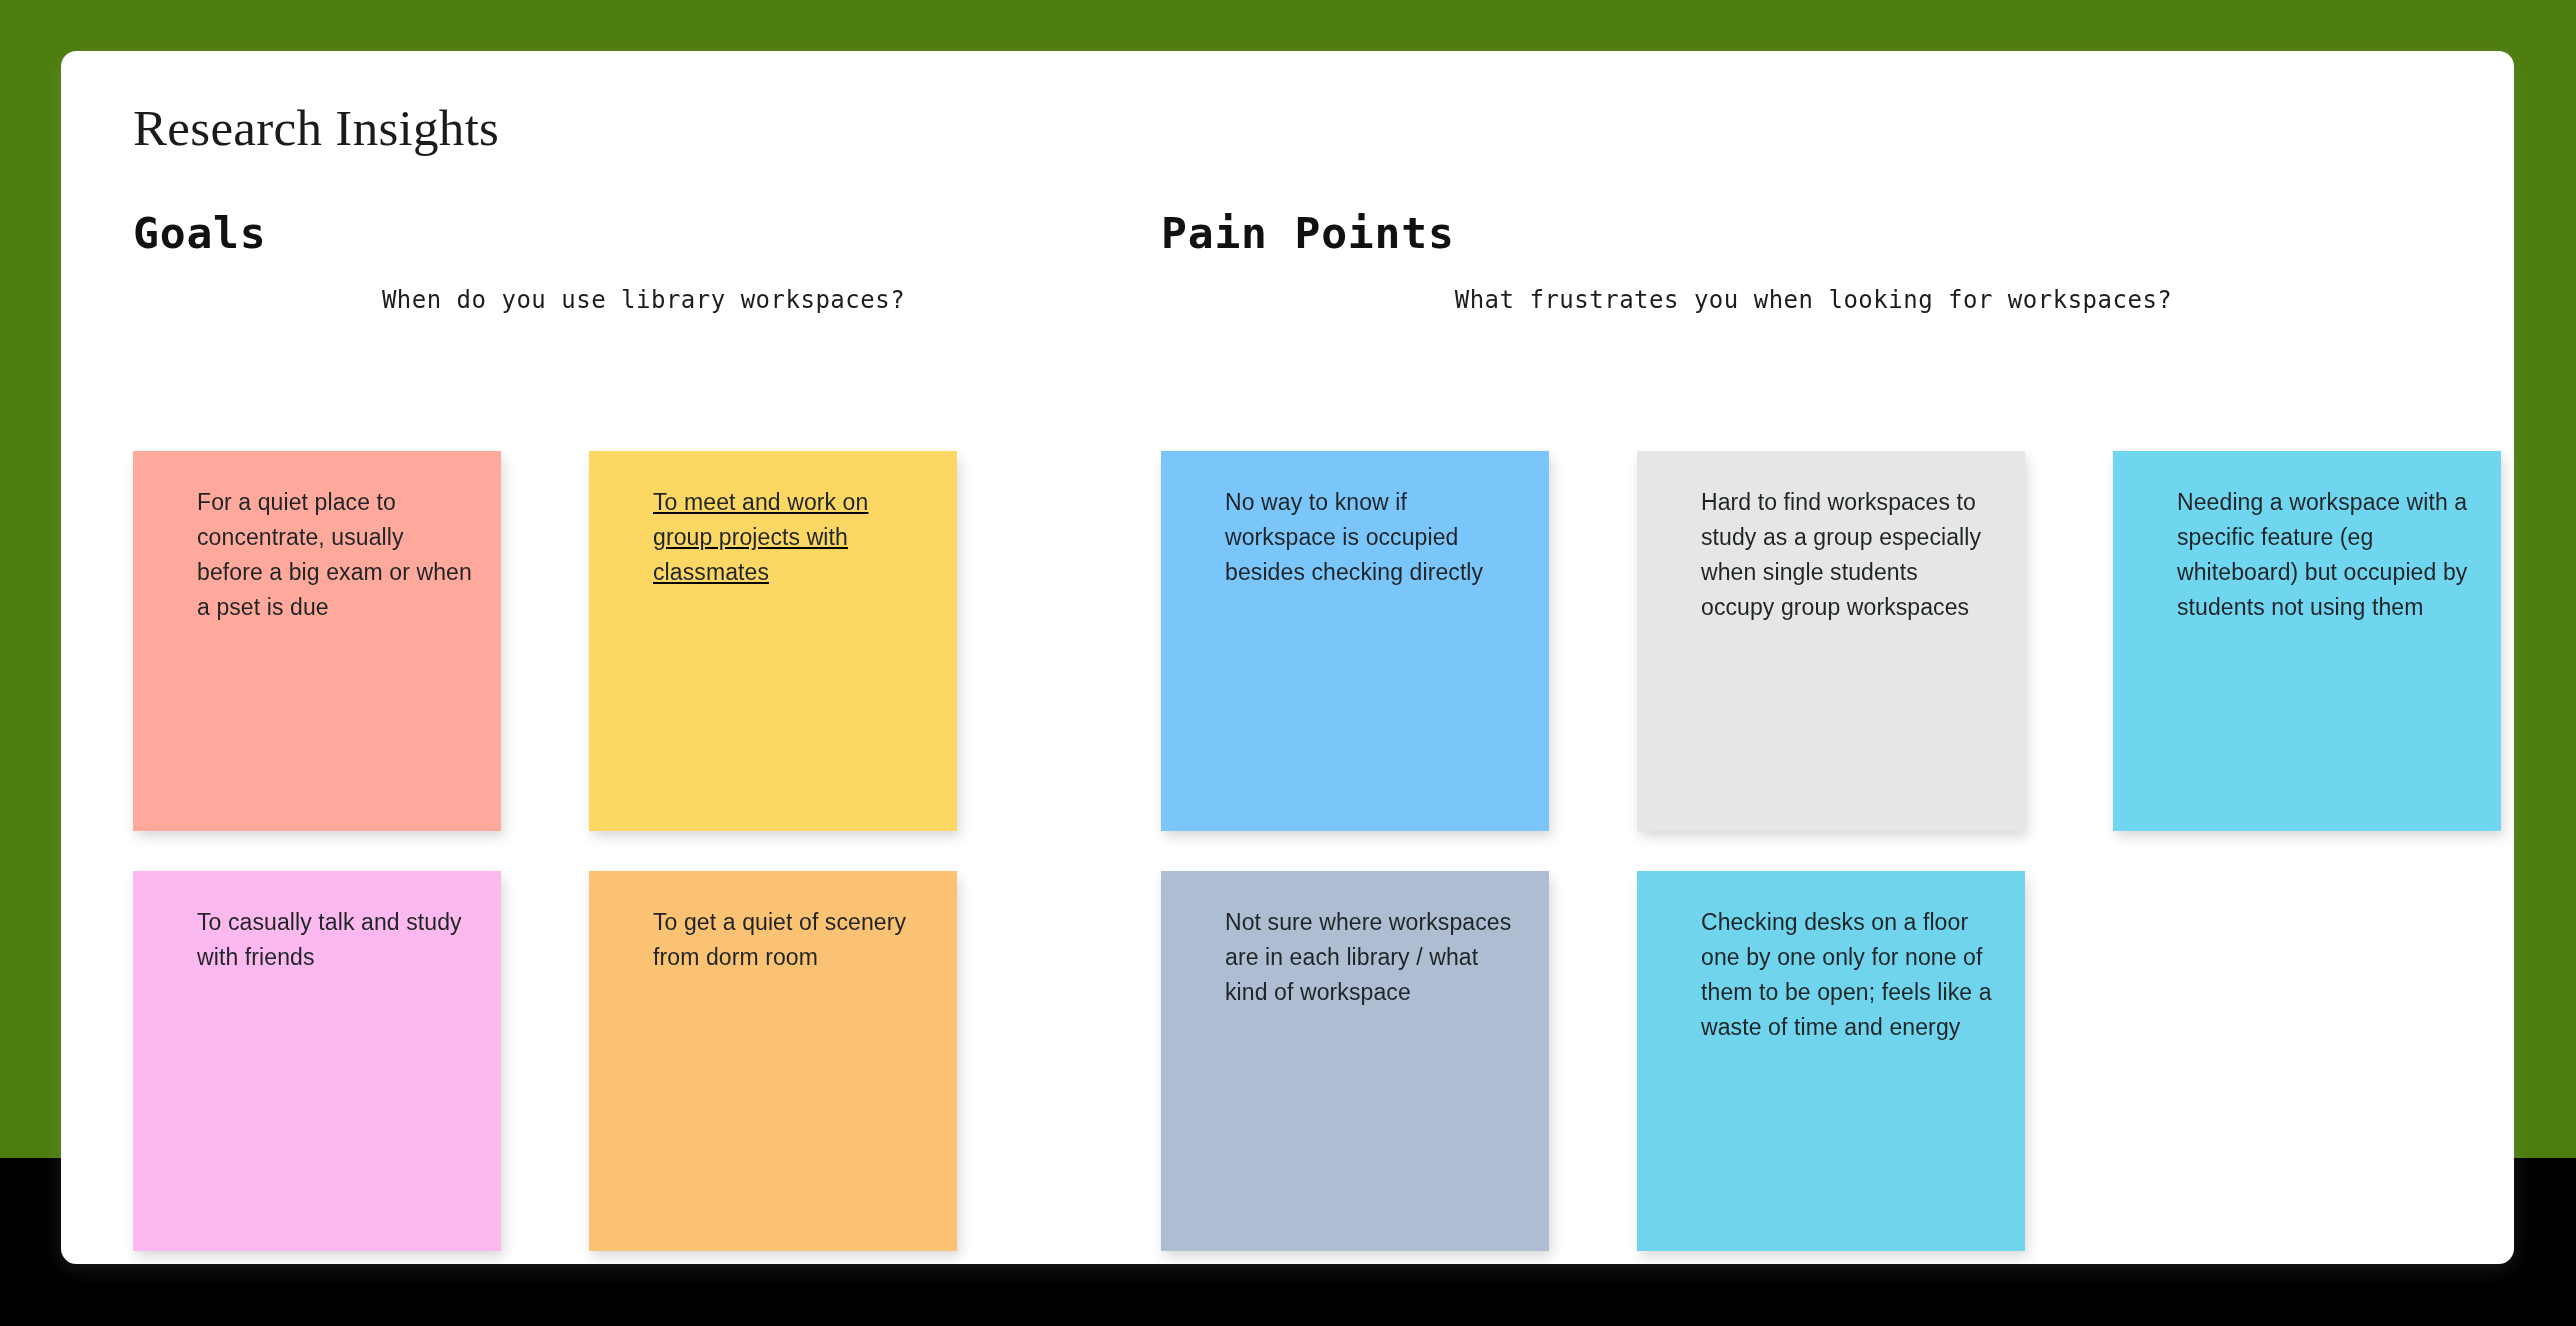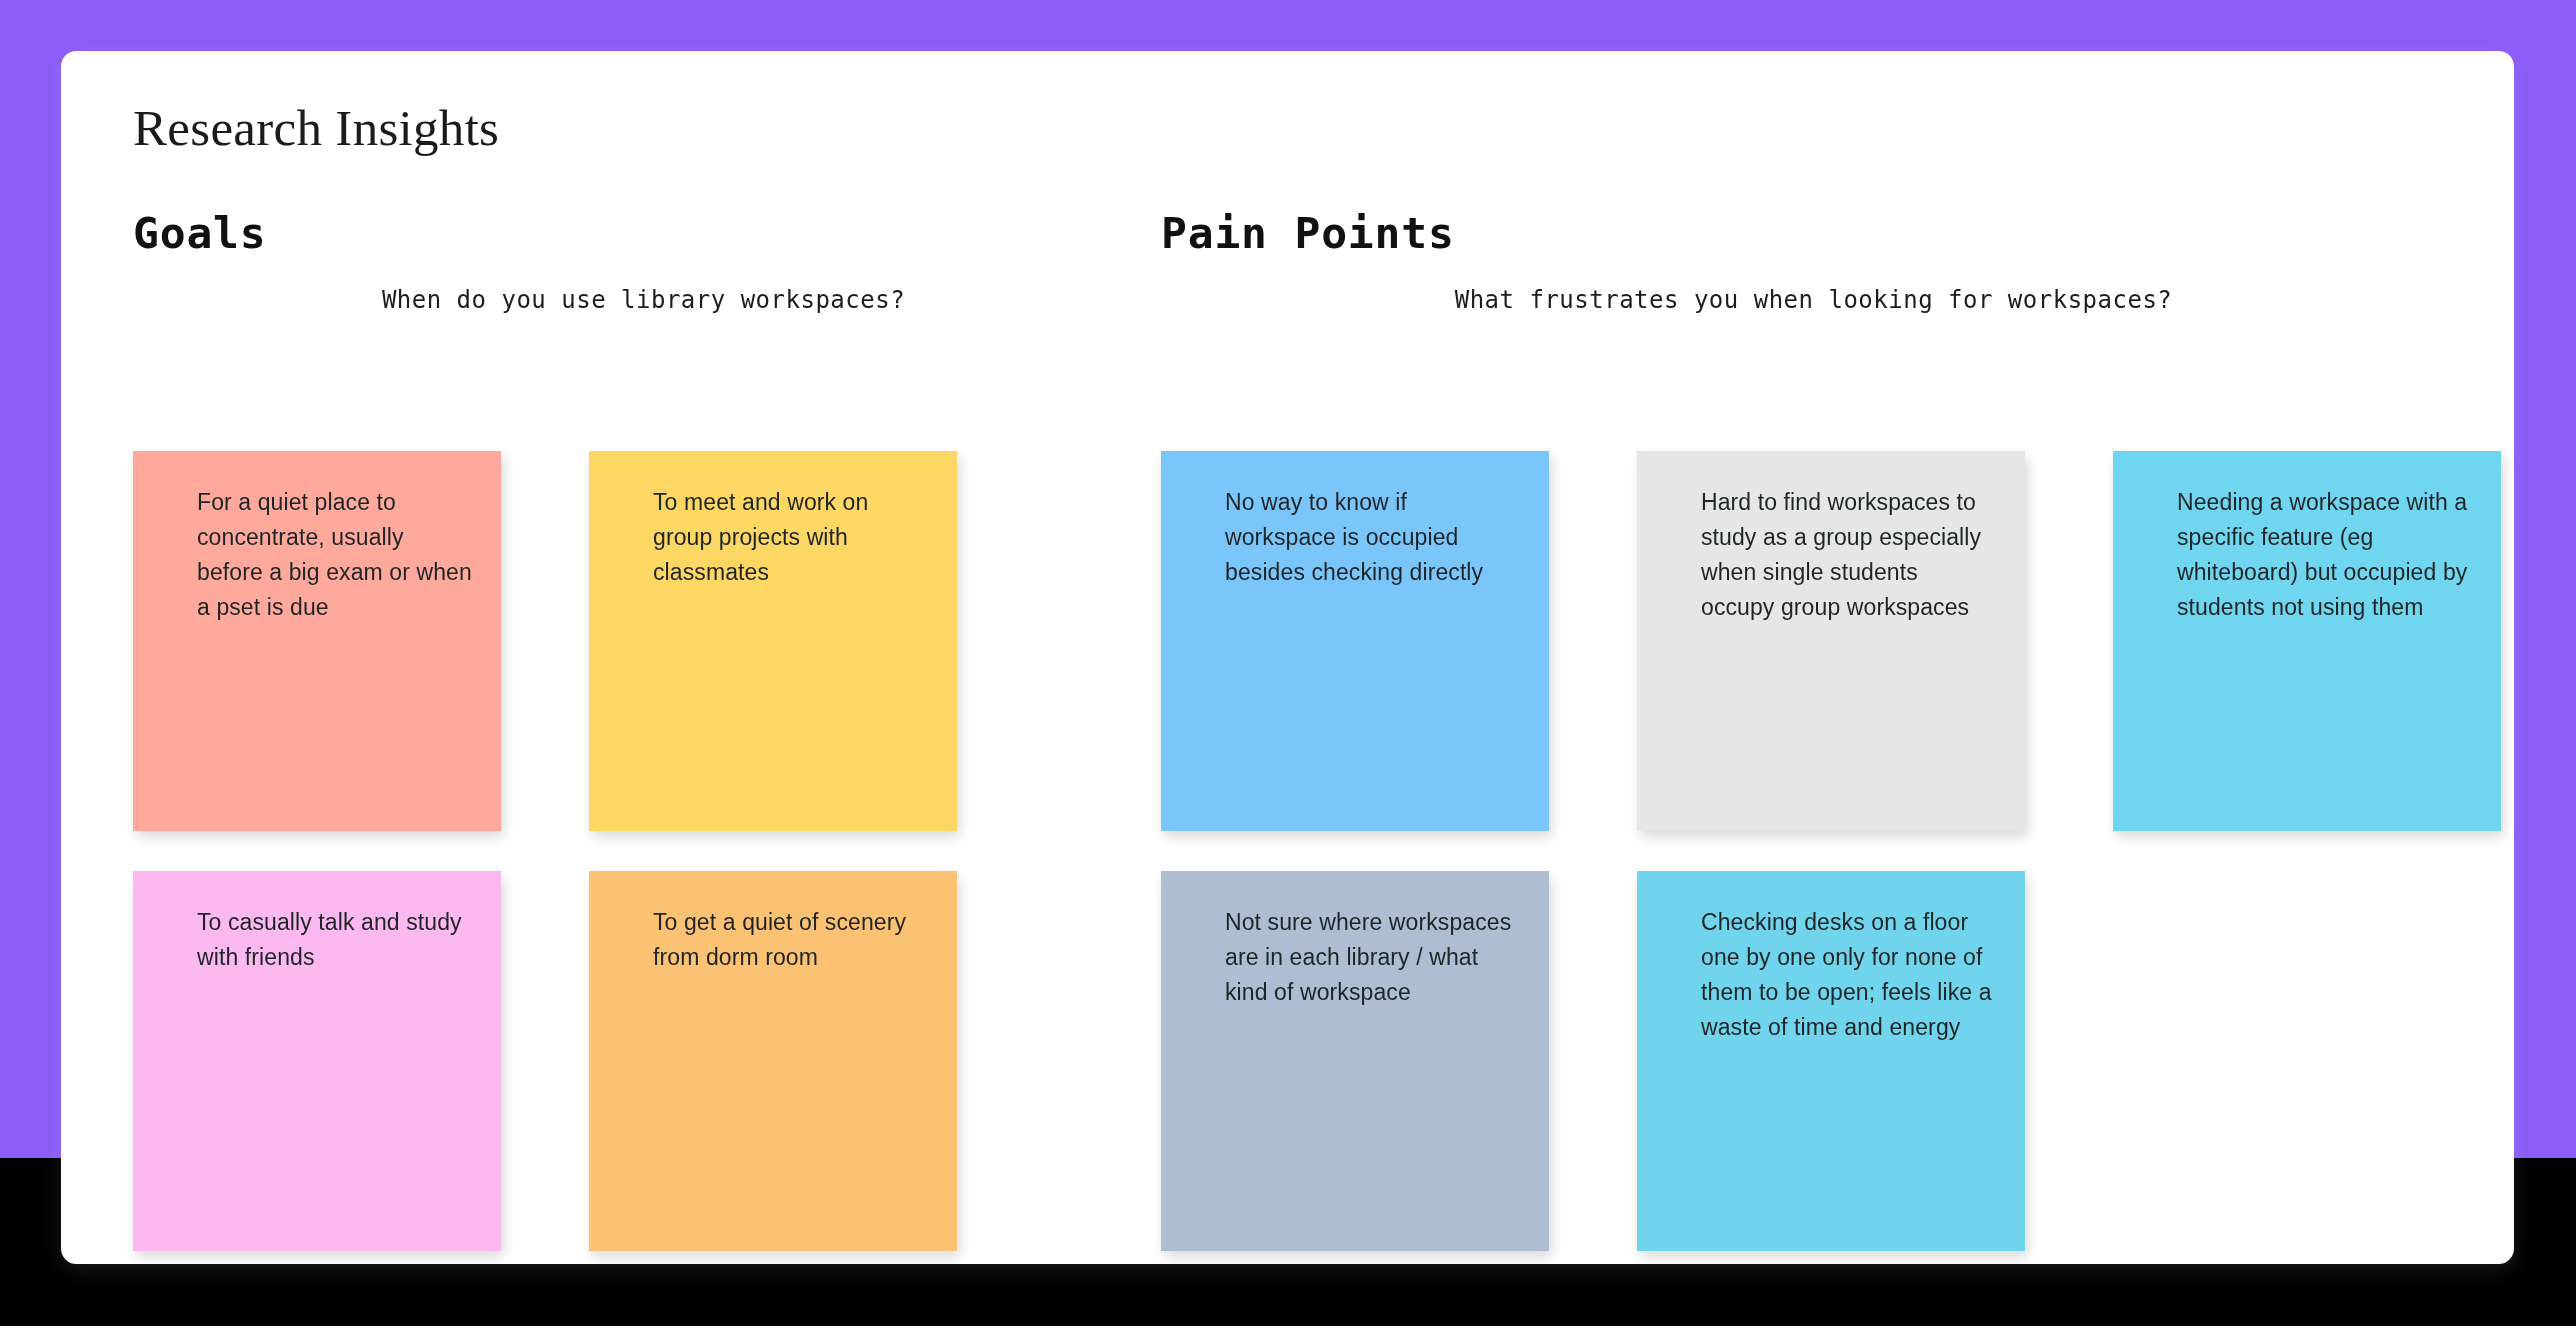--- a/index.html
+++ b/index.html
@@ -11,21 +11,21 @@
     width: 2576px;
     height: 1326px;
     overflow: hidden;
     font-family: "Liberation Sans", sans-serif;
   }
 
   #stage {
     position: relative;
     width: 2576px;
     height: 1158px;
-    background: #8b5cf6;
+    background: #4d7c0f;
   }
 
   
   #board {
     position: absolute;
     left: 61px;
     top: 51px;
     width: 2453px;
     height: 1213px;
     background: #ffffff;
@@ -123,21 +123,21 @@
     <div class="page-title">Research Insights</div>
 
     <div class="column goals">
       <div class="section-heading">Goals</div>
       <div class="section-subtitle">When do you use library workspaces?</div>
 
       <div class="card-grid goals-grid">
         <div class="sticky-card" style="background: rgb(255, 169, 156);">
           <span class="card-text">For a quiet place to concentrate, usually before a big exam or when a pset is due</span>
         </div>
-        <div class="sticky-card" style="background: rgb(253, 215, 100);">
+        <div class="sticky-card" style="background: rgb(253, 215, 100); text-decoration: underline;">
           <span class="card-text">To meet and work on group projects with classmates</span>
         </div>
         <div class="sticky-card" style="background: rgb(252, 185, 240);">
           <span class="card-text">To casually talk and study with friends</span>
         </div>
         <div class="sticky-card" style="background: rgb(251, 194, 115);">
           <span class="card-text">To get a quiet of scenery from dorm room</span>
         </div>
       </div>
     </div>

